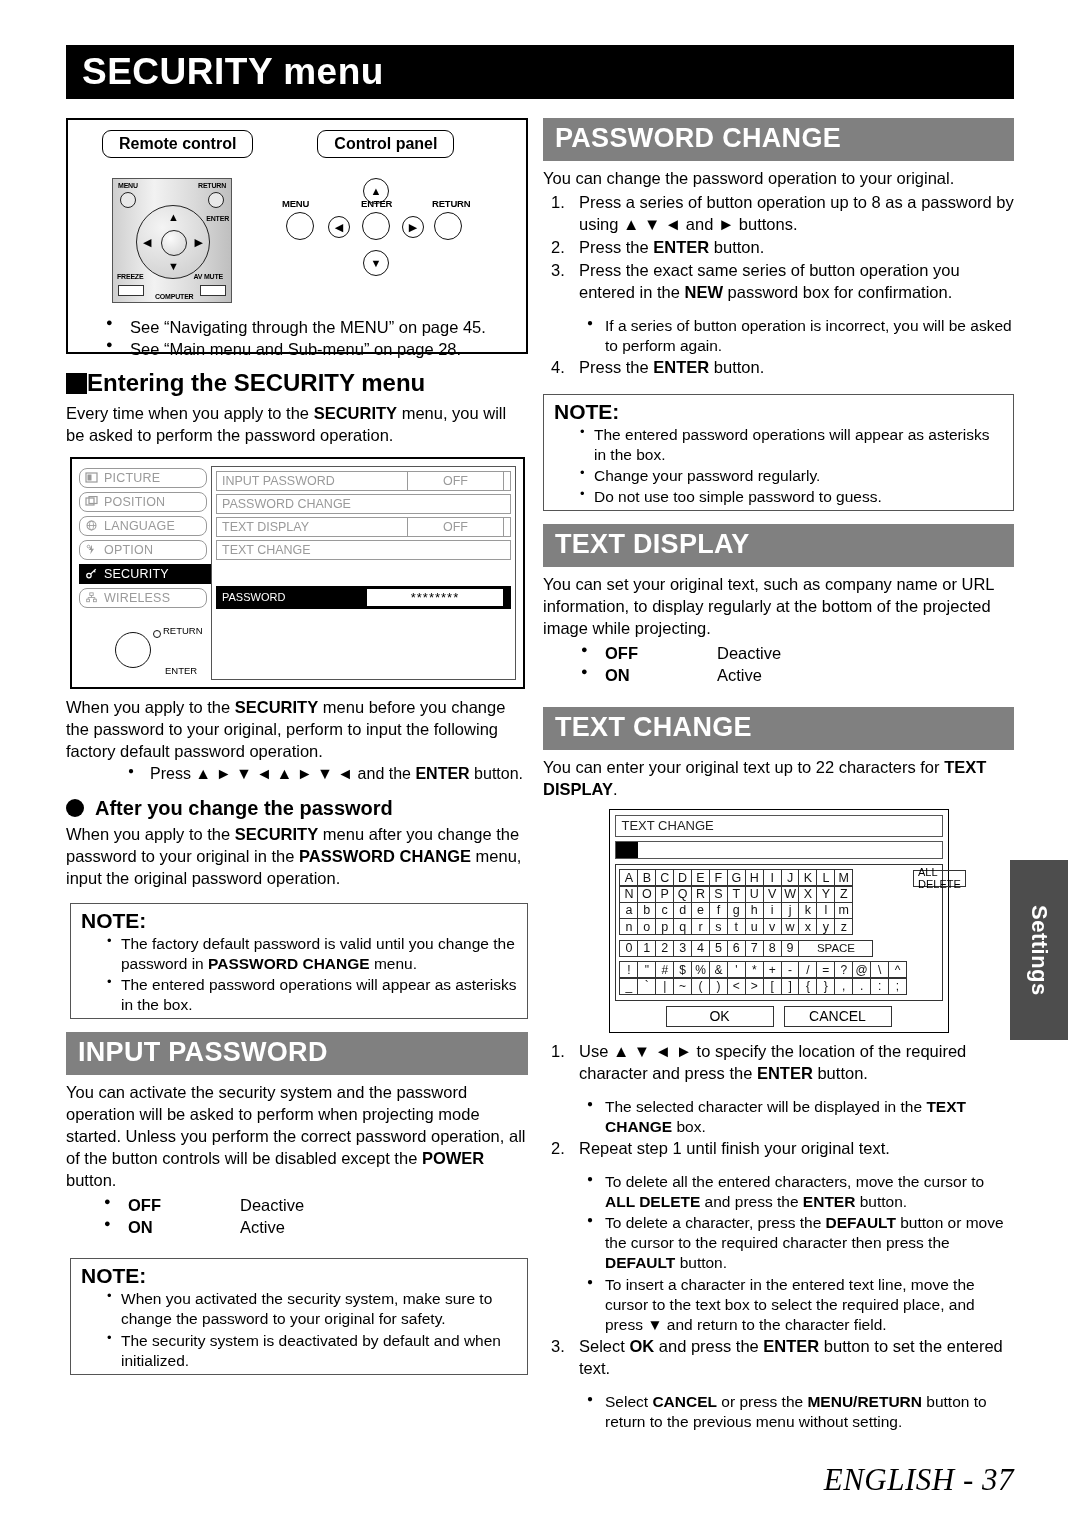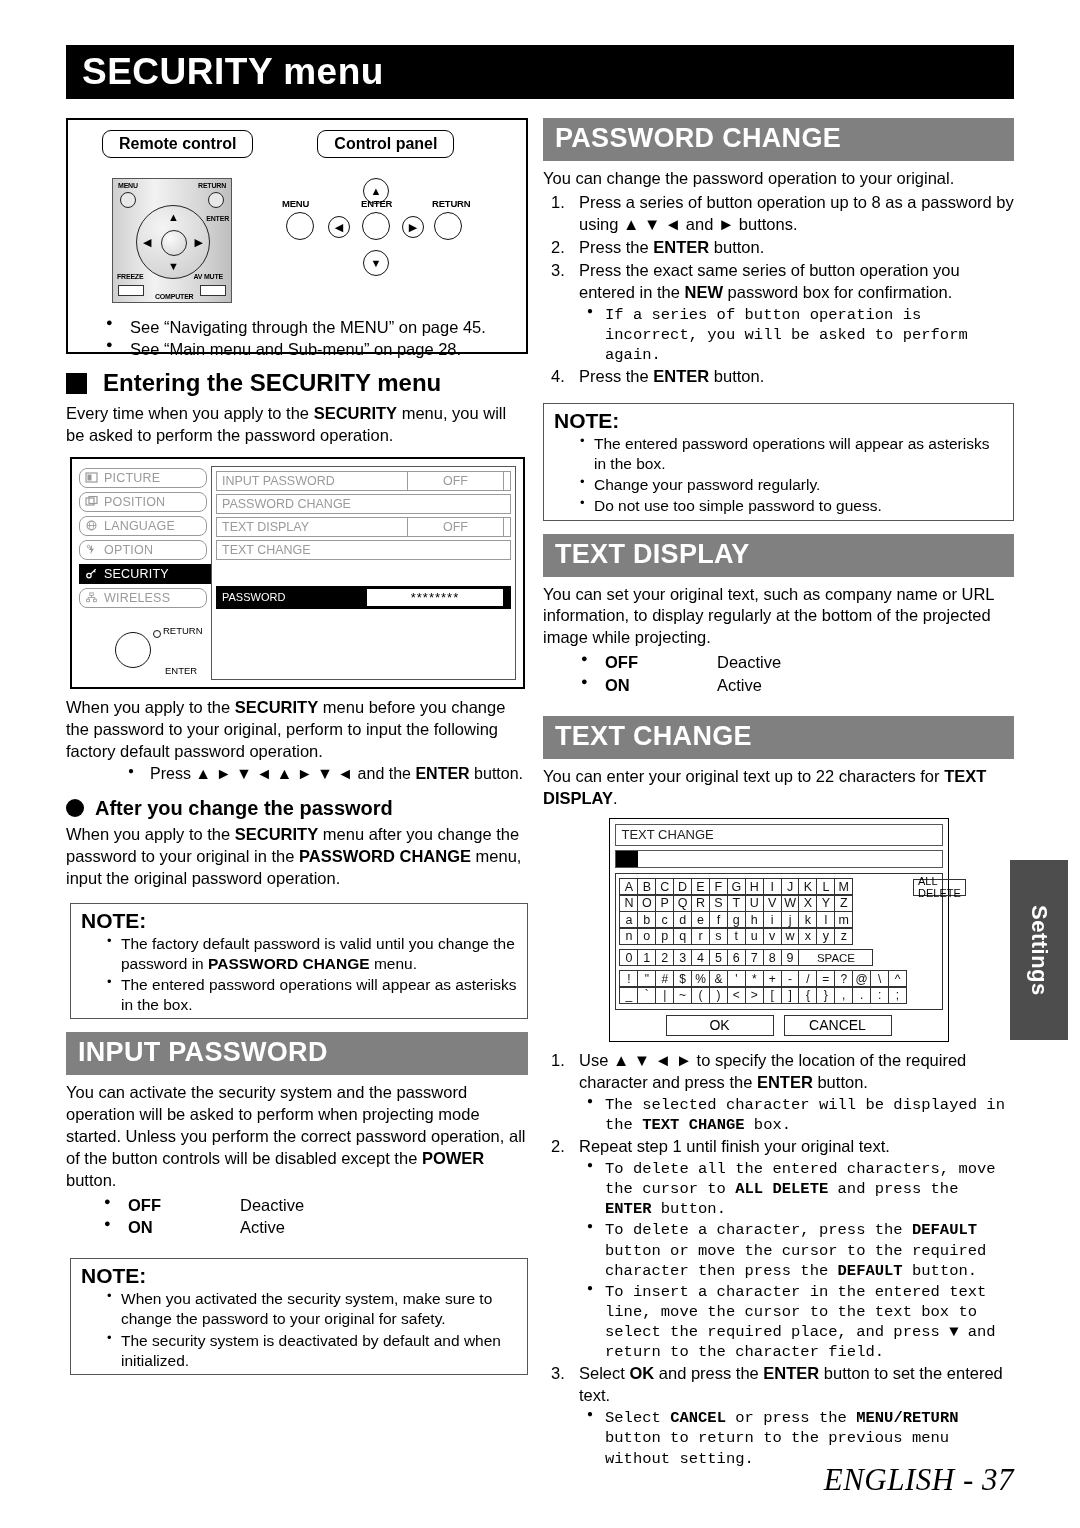--- a/index.html
+++ b/index.html
@@ -73,21 +73,21 @@
   .cpanel{ position:absolute; left:212px; top:52px; width:190px; height:130px; }
   .cp-c{ position:absolute; border:1.6px solid #111; border-radius:50%; background:#fff;
     display:flex;align-items:center;justify-content:center;font-size:11px;}
   .cp-l{ position:absolute; font-size:9.5px; font-weight:bold; letter-spacing:-.2px;}
 
   .see-list{ position:absolute; left:36px; top:196px; font-size:16.5px; line-height:1.35;}
   .see-list div{ position:relative; padding-left:26px; }
   .see-list div::before{ content:"\25CF"; position:absolute; left:2px; top:-1px; font-size:11px;}
 
   
-  .h-square{ display:flex; align-items:center; gap:16px; margin:15px 0 6px 0;}
+  .h-square{ display:flex; align-items:center; gap:0; margin:15px 0 6px 0;}
   .h-square .sq{ width:21px;height:21px;background:#000;}
   .h-square .tx{ font-size:24px; font-weight:bold;}
   .indent{ margin-left:36px; }
 
   .h-circle{ display:flex; align-items:center; gap:11px; margin:14px 0 4px 0;}
   .h-circle .ci{ width:18px;height:18px;border-radius:50%;background:#000;}
   .h-circle .tx{ font-size:20px; font-weight:bold;}
 
   
   .menu-shot{
@@ -134,21 +134,21 @@
   .note .t{ font-size:21px; font-weight:bold; margin-bottom:1px;}
   .note ul{ margin:0; padding-left:26px; list-style:none;}
   .note li{ font-size:15.5px; line-height:1.3; position:relative; padding-left:14px; margin-bottom:1px;}
   .note li::before{ content:"\2022"; position:absolute; left:0; top:-1px; font-size:13px;}
 
   
   ol.num{ margin:0; padding:0; list-style:none;}
   ol.num > li{ font-size:16.5px; line-height:1.33; position:relative;
     padding-left:36px; margin-bottom:1px;}
   ol.num > li > .n{ position:absolute; left:8px; top:0;}
-  ul.dot{ margin:1px 0 1px 0; padding:0; list-style:none;font-family:Liberation Mono, monospace;}
+  ul.dot{ margin:12px 0 1px 0; padding:0; list-style:none;}
   ul.dot > li{ font-size:15.5px; line-height:1.3; position:relative;
     padding-left:26px; margin-bottom:1px;}
   ul.dot > li::before{ content:"\25CF"; position:absolute; left:8px; top:0; font-size:10px;}
 
   .onoff{ margin:2px 0 0 38px; font-size:16.5px;}
   .onoff div{ display:flex; position:relative; padding-left:24px; line-height:1.35;}
   .onoff div::before{ content:"\25CF"; position:absolute; left:0; top:0; font-size:11px;}
   .onoff .k{ width:112px; font-weight:bold;}
 
   

